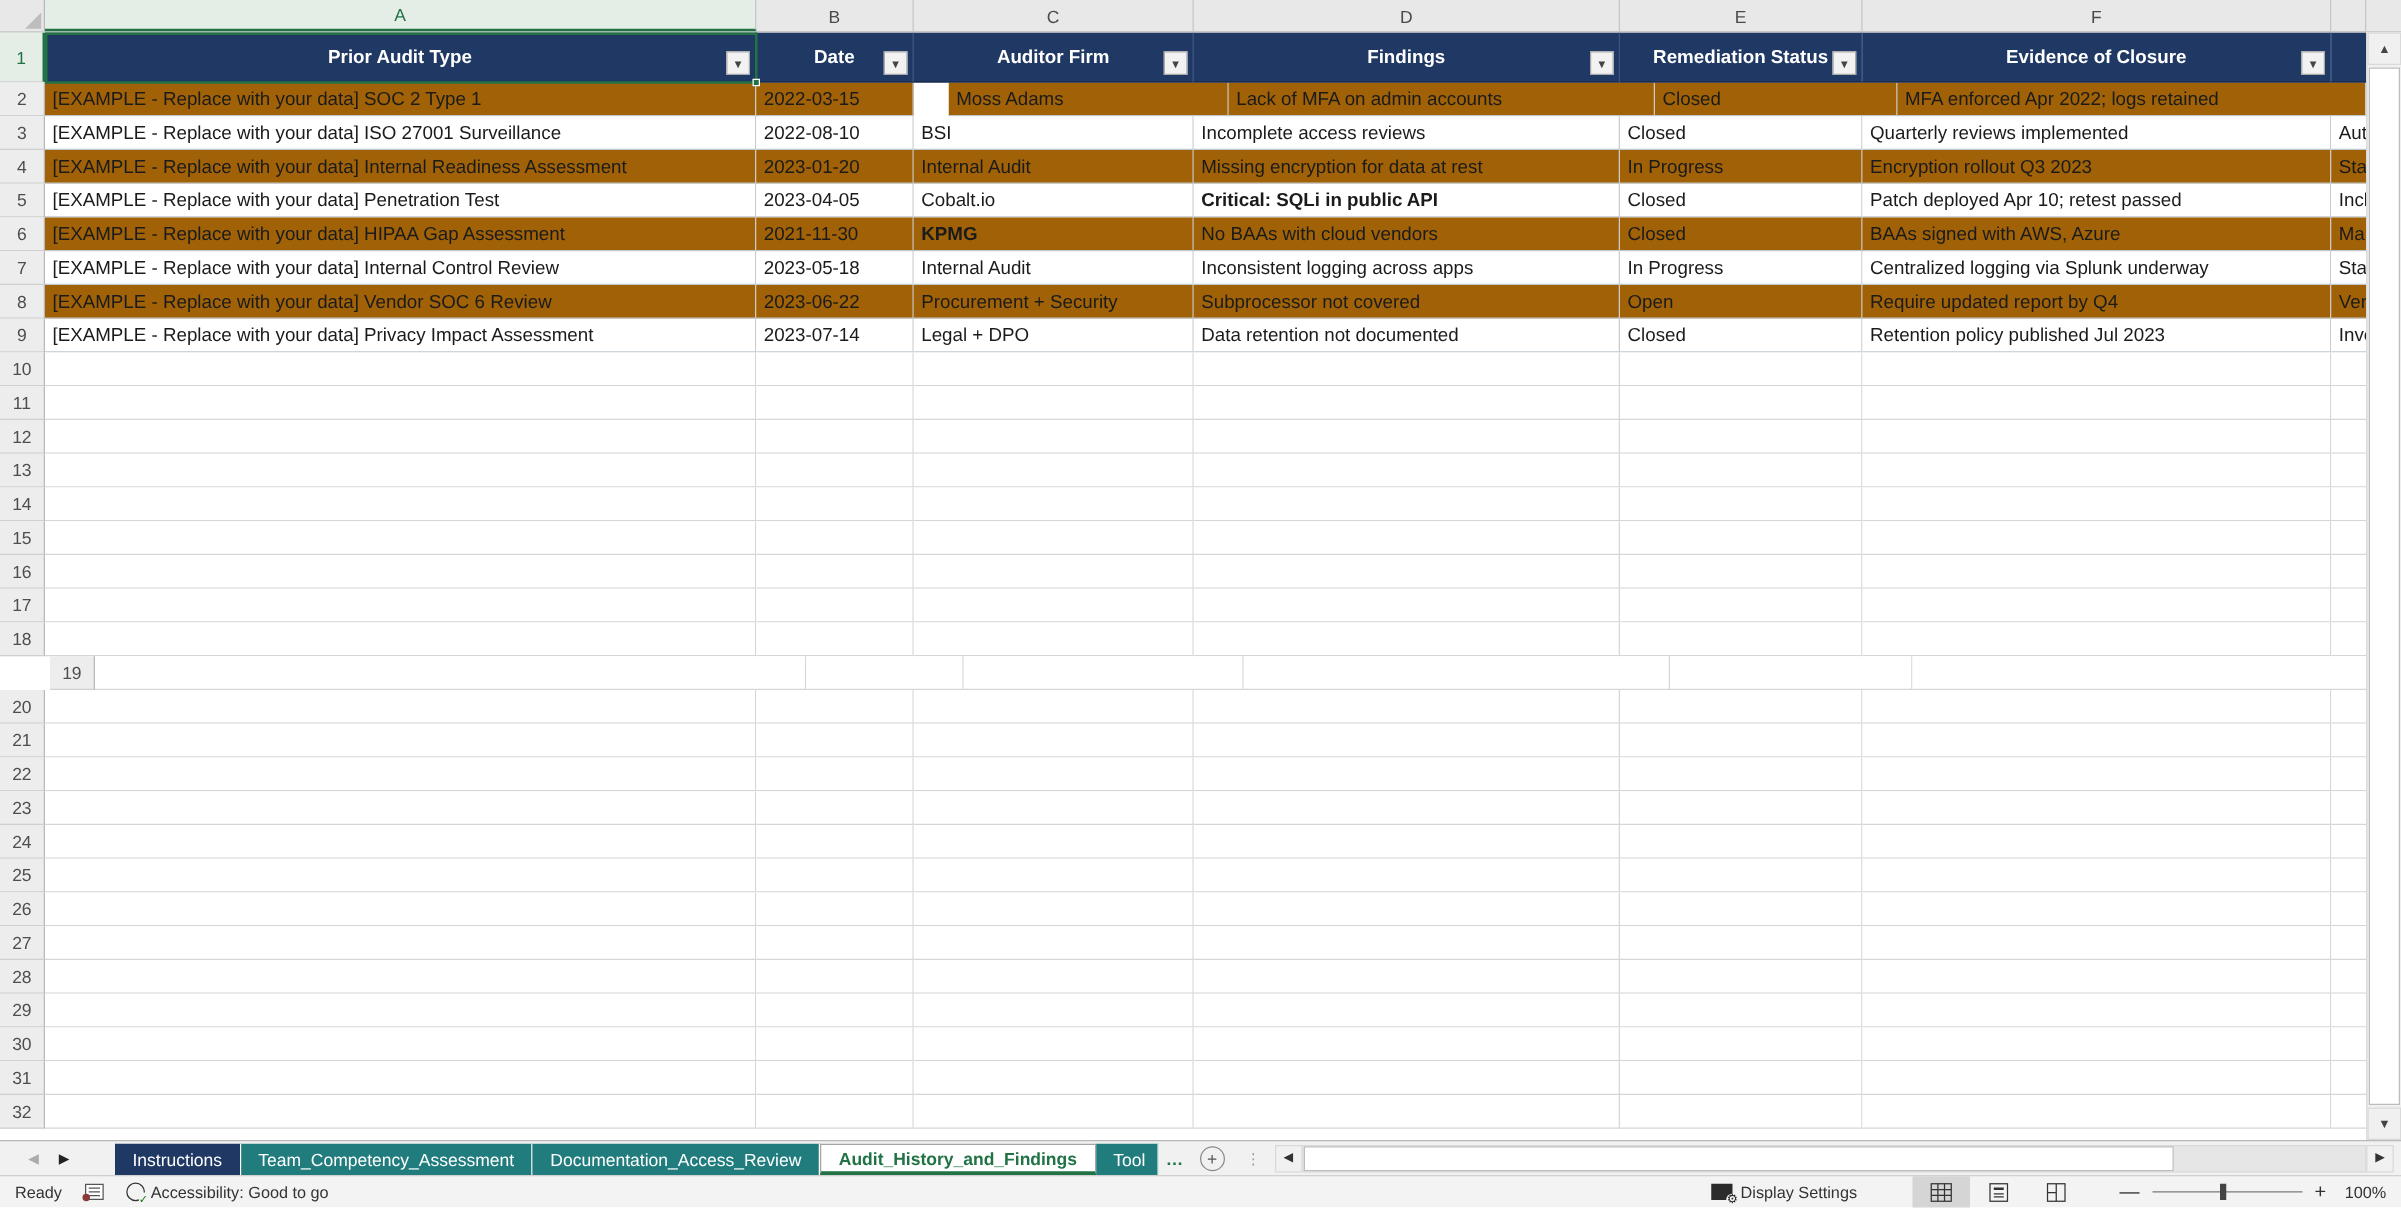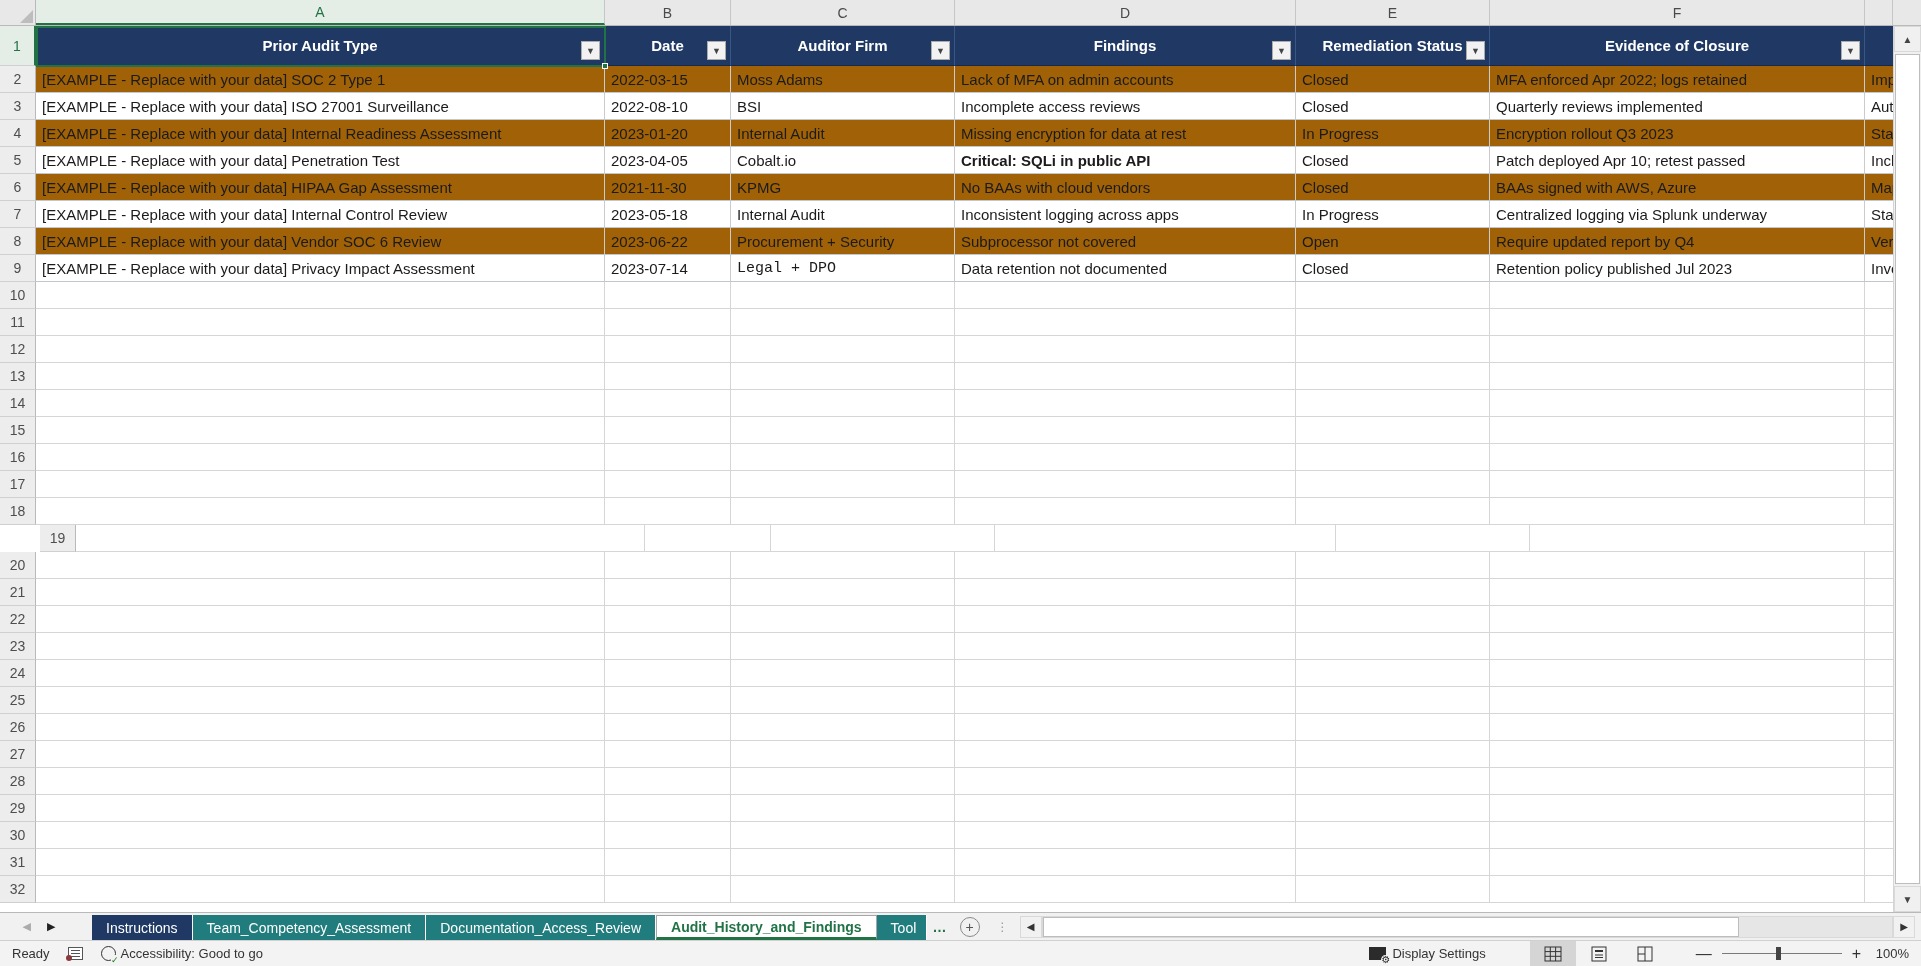--- a/index.html
+++ b/index.html
@@ -154,21 +154,21 @@
           <div class="cell hdr-cell" style="width: 375px; height: 40px;">
             <span>Evidence of Closure</span>
             <span class="filter-btn">▼</span>
           </div>
           <div class="cell hdr-cell g-sliver" style="width: 28px; height: 40px;"></div>
         </div>
         <div class="sheet-row" style="height: 27px;">
           <div class="rownum">2</div>
           <div class="cell table-cell band" style="width: 569px;">[EXAMPLE - Replace with your data] SOC 2 Type 1</div>
           <div class="cell table-cell band" style="width: 126px;">2022-03-15</div>
-          <div class="cell table-cell band" style="width: 224px;">Moss Adams</div>
+          <div class="cell table-cell band" style="width: 224px; margin-left: 28px;">Moss Adams</div>
           <div class="cell table-cell band" style="width: 341px;">Lack of MFA on admin accounts</div>
           <div class="cell table-cell band" style="width: 194px;">Closed</div>
           <div class="cell table-cell band" style="width: 375px;">MFA enforced Apr 2022; logs retained</div>
           <div class="cell table-cell g-sliver band" style="width: 28px;">Imp</div>
         </div>
         <div class="sheet-row" style="height: 27px;">
           <div class="rownum">3</div>
           <div class="cell table-cell" style="width: 569px;">[EXAMPLE - Replace with your data] ISO 27001 Surveillance</div>
           <div class="cell table-cell" style="width: 126px;">2022-08-10</div>
           <div class="cell table-cell" style="width: 224px;">BSI</div>
@@ -194,21 +194,21 @@
           <div class="cell table-cell" style="width: 224px;">Cobalt.io</div>
           <div class="cell table-cell" style="width: 341px; font-weight: bold;">Critical: SQLi in public API</div>
           <div class="cell table-cell" style="width: 194px;">Closed</div>
           <div class="cell table-cell" style="width: 375px;">Patch deployed Apr 10; retest passed</div>
           <div class="cell table-cell g-sliver" style="width: 28px;">Incl</div>
         </div>
         <div class="sheet-row" style="height: 27px;">
           <div class="rownum">6</div>
           <div class="cell table-cell band" style="width: 569px;">[EXAMPLE - Replace with your data] HIPAA Gap Assessment</div>
           <div class="cell table-cell band" style="width: 126px;">2021-11-30</div>
-          <div class="cell table-cell band" style="width: 224px;">KPMG</div>
+          <div class="cell table-cell band" style="width: 224px; font-weight: bold;">KPMG</div>
           <div class="cell table-cell band" style="width: 341px;">No BAAs with cloud vendors</div>
           <div class="cell table-cell band" style="width: 194px;">Closed</div>
           <div class="cell table-cell band" style="width: 375px;">BAAs signed with AWS, Azure</div>
           <div class="cell table-cell g-sliver band" style="width: 28px;">Map</div>
         </div>
         <div class="sheet-row" style="height: 27px;">
           <div class="rownum">7</div>
           <div class="cell table-cell" style="width: 569px;">[EXAMPLE - Replace with your data] Internal Control Review</div>
           <div class="cell table-cell" style="width: 126px;">2023-05-18</div>
           <div class="cell table-cell" style="width: 224px;">Internal Audit</div>
@@ -224,21 +224,21 @@
           <div class="cell table-cell band" style="width: 224px;">Procurement + Security</div>
           <div class="cell table-cell band" style="width: 341px;">Subprocessor not covered</div>
           <div class="cell table-cell band" style="width: 194px;">Open</div>
           <div class="cell table-cell band" style="width: 375px;">Require updated report by Q4</div>
           <div class="cell table-cell g-sliver band" style="width: 28px;">Veri</div>
         </div>
         <div class="sheet-row" style="height: 27px;">
           <div class="rownum">9</div>
           <div class="cell table-cell" style="width: 569px;">[EXAMPLE - Replace with your data] Privacy Impact Assessment</div>
           <div class="cell table-cell" style="width: 126px;">2023-07-14</div>
-          <div class="cell table-cell" style="width: 224px; font-family: Liberation Mono, monospace;">Legal + DPO</div>
+          <div class="cell table-cell" style="width: 224px;">Legal + DPO</div>
           <div class="cell table-cell" style="width: 341px;">Data retention not documented</div>
           <div class="cell table-cell" style="width: 194px;">Closed</div>
           <div class="cell table-cell" style="width: 375px;">Retention policy published Jul 2023</div>
           <div class="cell table-cell g-sliver" style="width: 28px;">Invo</div>
         </div>
         <div class="sheet-row" style="height: 27px;">
           <div class="rownum">10</div>
           <div class="cell" style="width: 569px;"></div>
           <div class="cell" style="width: 126px;"></div>
           <div class="cell" style="width: 224px;"></div>

